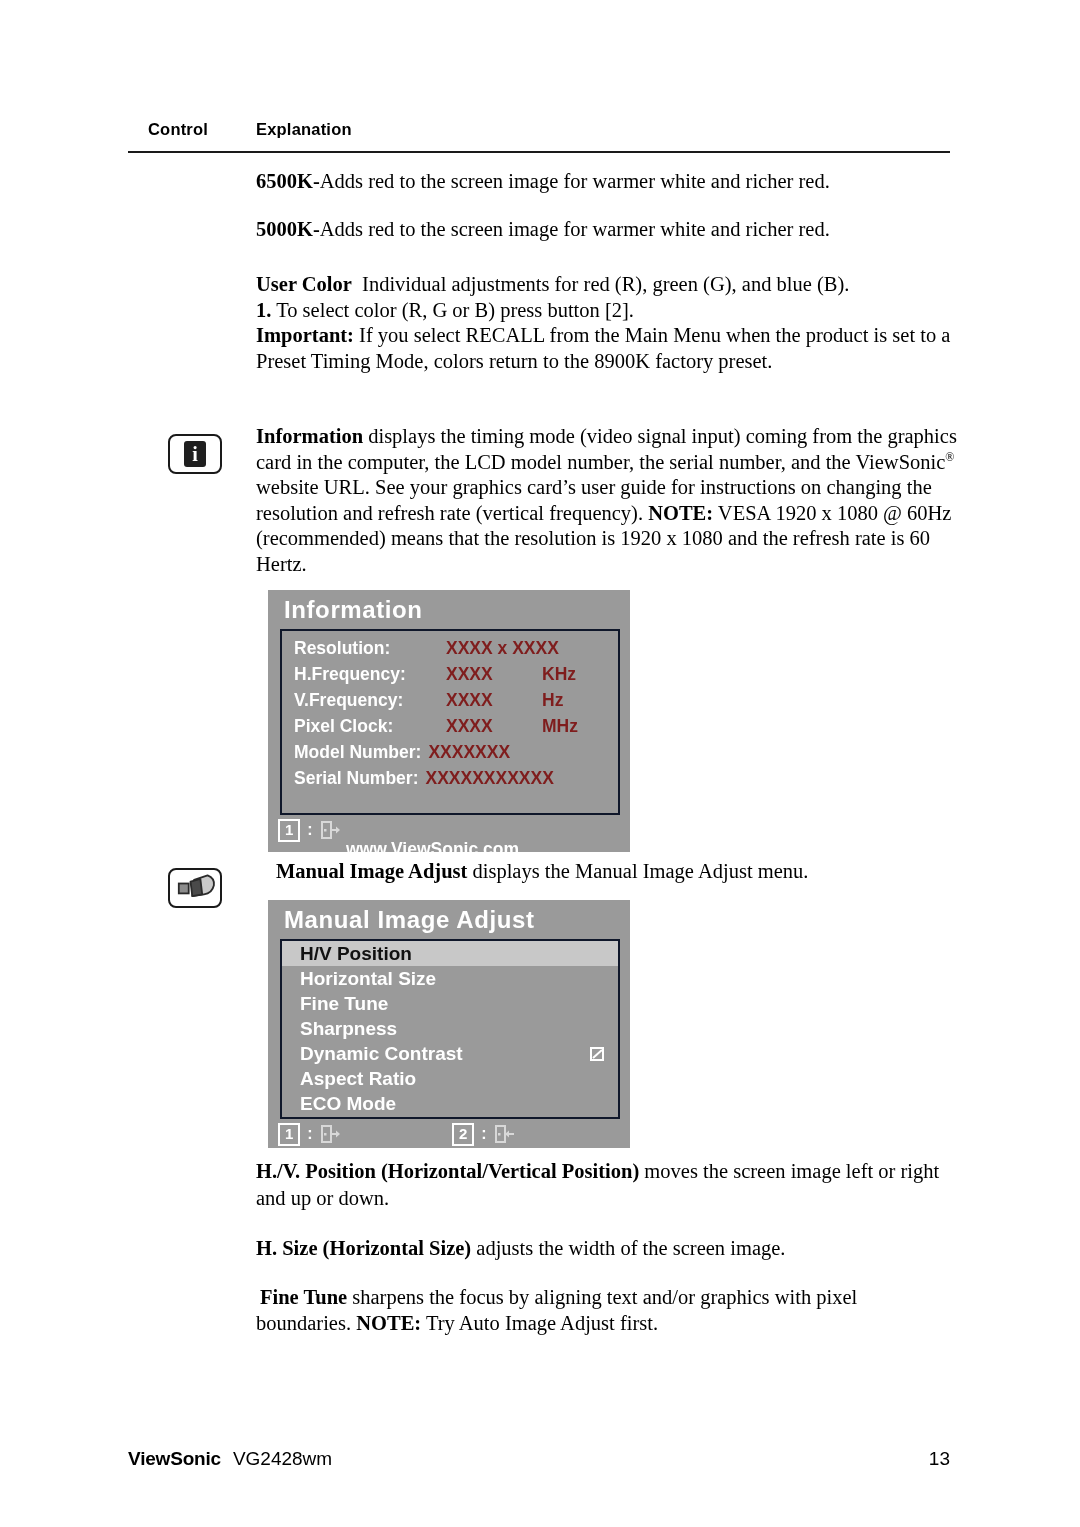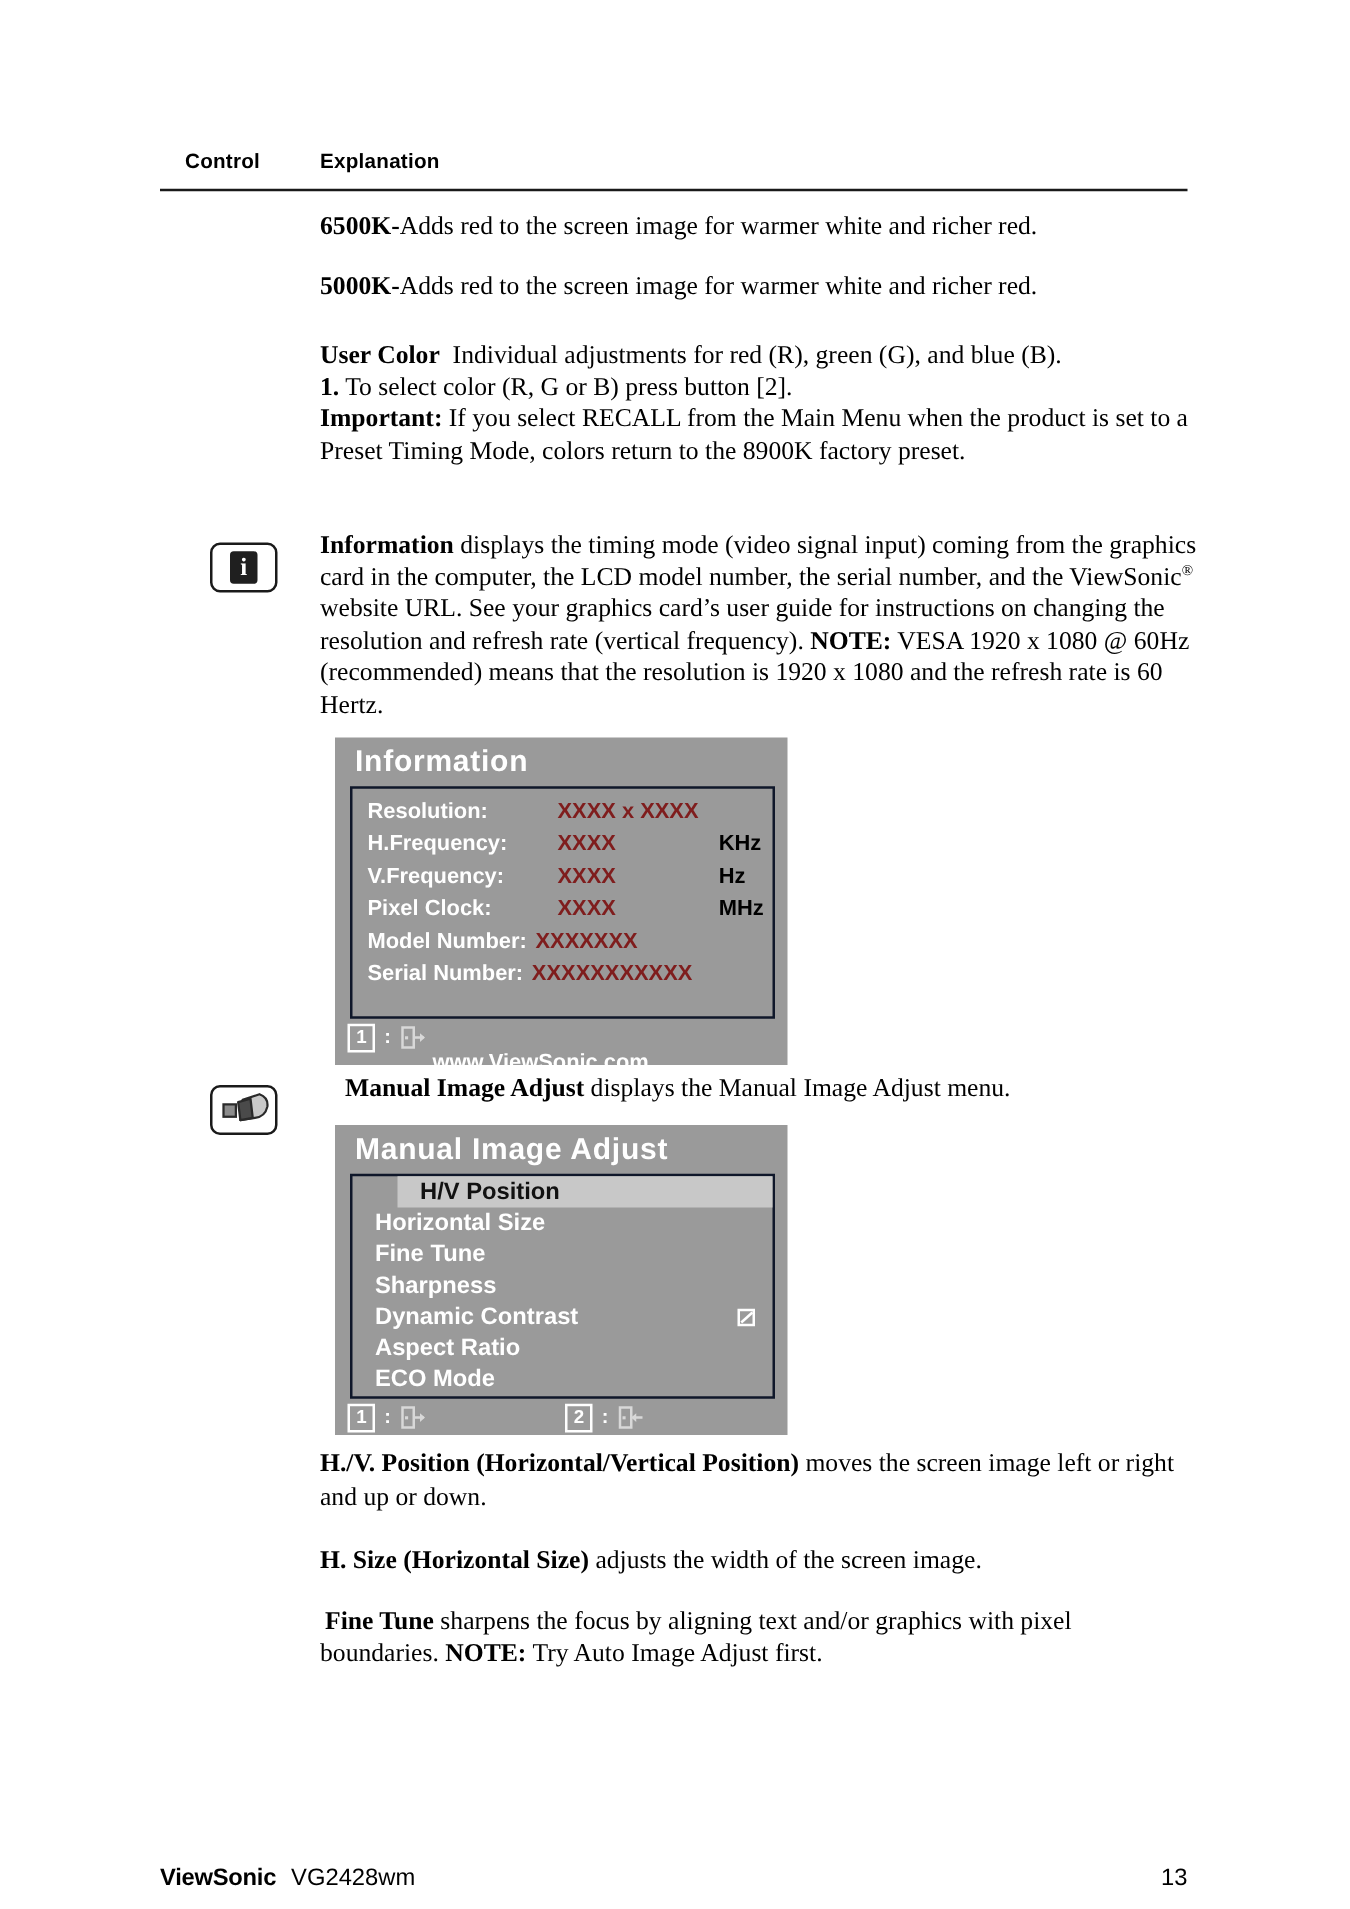--- a/index.html
+++ b/index.html
@@ -192,23 +192,22 @@
   }
   .info-label {
     color: #ffffff;
     white-space: nowrap;
   }
   .info-value {
     color: #7f1d1d;
     white-space: nowrap;
   }
   .info-unit {
-    color: #000000;
+    color: #7f1d1d;
     white-space: nowrap;
-    margin-left: 33px;
   }
   .info-row.r-res .info-label { width: 152px; }
   .info-row.r-res .info-value { }
   .info-row.r-hf .info-label,
   .info-row.r-vf .info-label,
   .info-row.r-pc .info-label { width: 152px; }
   .info-row.r-hf .info-value,
   .info-row.r-vf .info-value,
   .info-row.r-pc .info-value { width: 96px; }
   .info-row.r-model .info-label,
@@ -243,21 +242,20 @@
     font-size: 19px;
     line-height: 25px;
     height: 25px;
     padding: 0 14px 0 18px;
     color: #ffffff;
     box-sizing: border-box;
   }
   .menu-item.selected {
     background: #c8c8c8;
     color: #111111;
-    margin-left: 36px;
   }
   .checkbox {
     width: 14px;
     height: 14px;
     border: 2px solid #ffffff;
     position: relative;
     box-sizing: border-box;
     display: inline-block;
   }
   .checkbox::after {
@@ -282,21 +280,20 @@
   
   .page-footer {
     position: absolute;
     left: 128px;
     top: 1448px;
     width: 822px;
     font-family: "Liberation Sans", sans-serif;
     font-size: 19px;
     display: flex;
     align-items: baseline;
-    margin-top: 44px;
   }
   .footer-brand {
     font-weight: bold;
     letter-spacing: -0.2px;
   }
   .footer-model {
     margin-left: 12px;
     font-weight: normal;
   }
   .footer-page {

